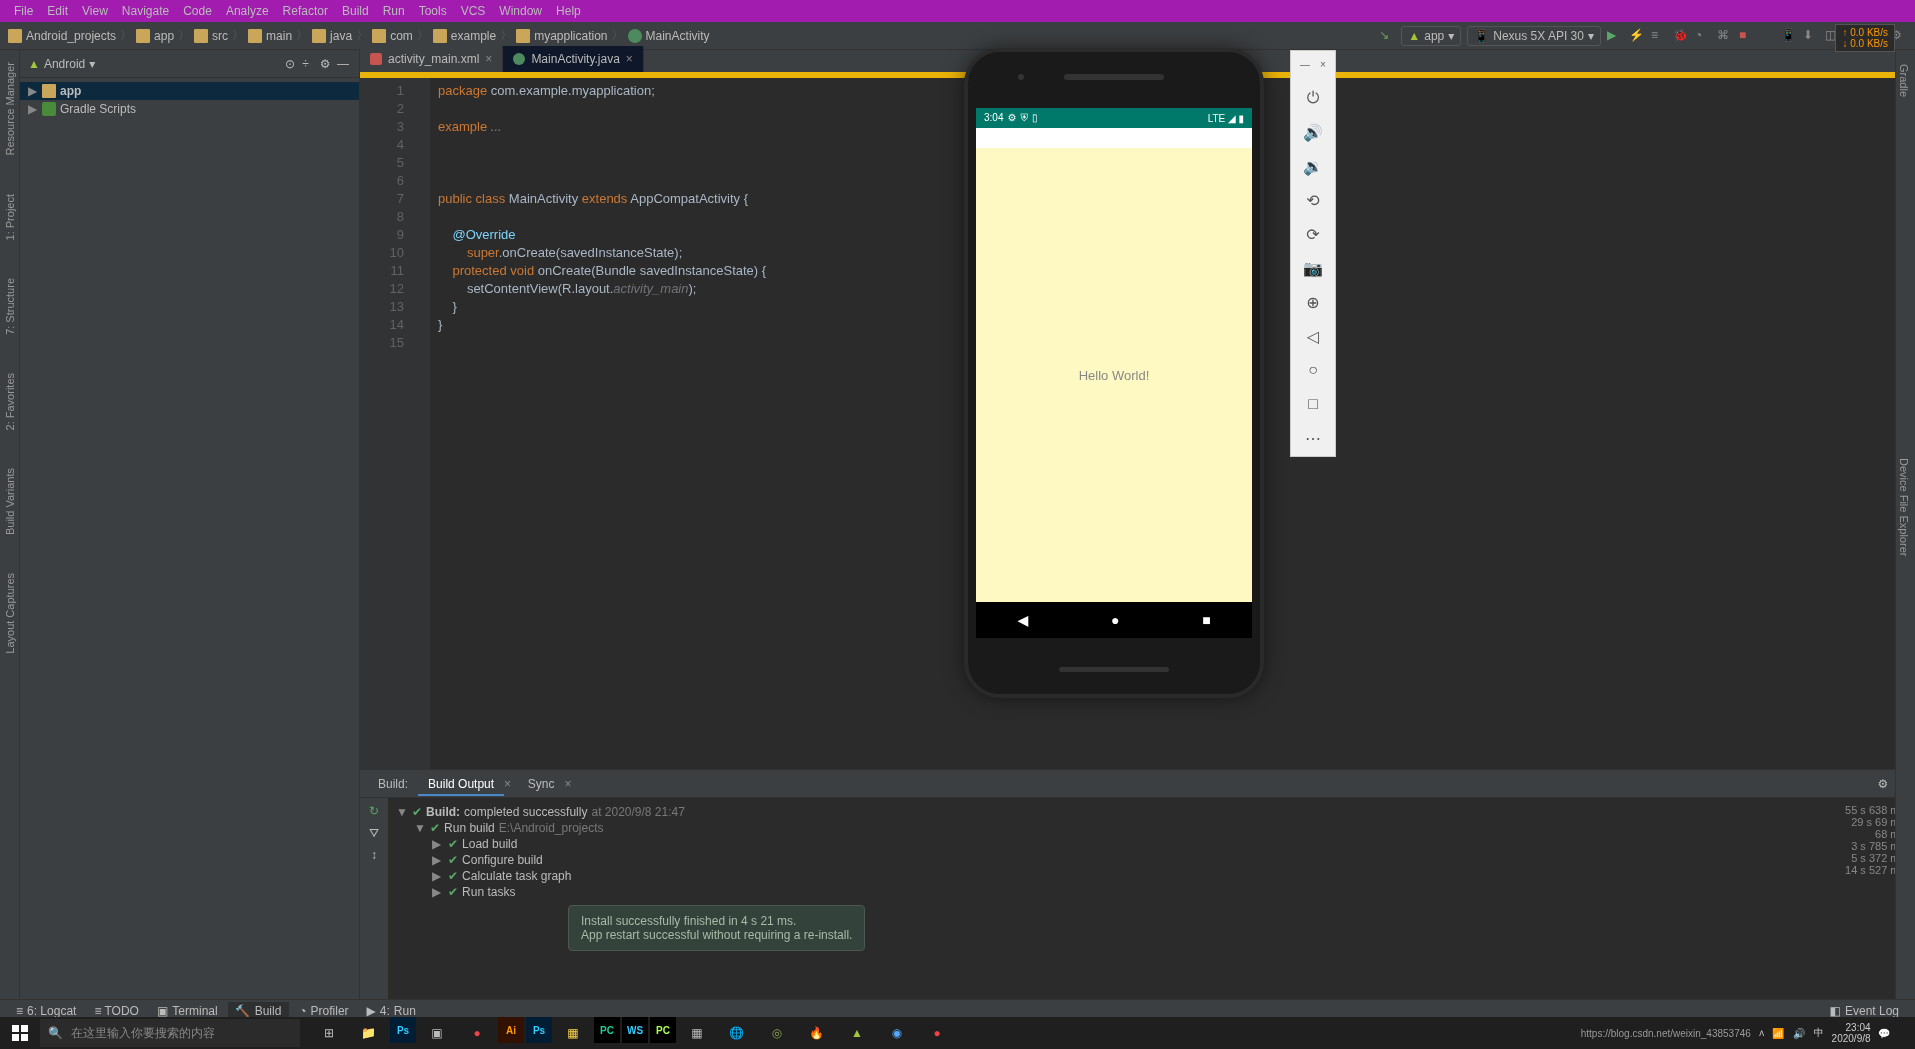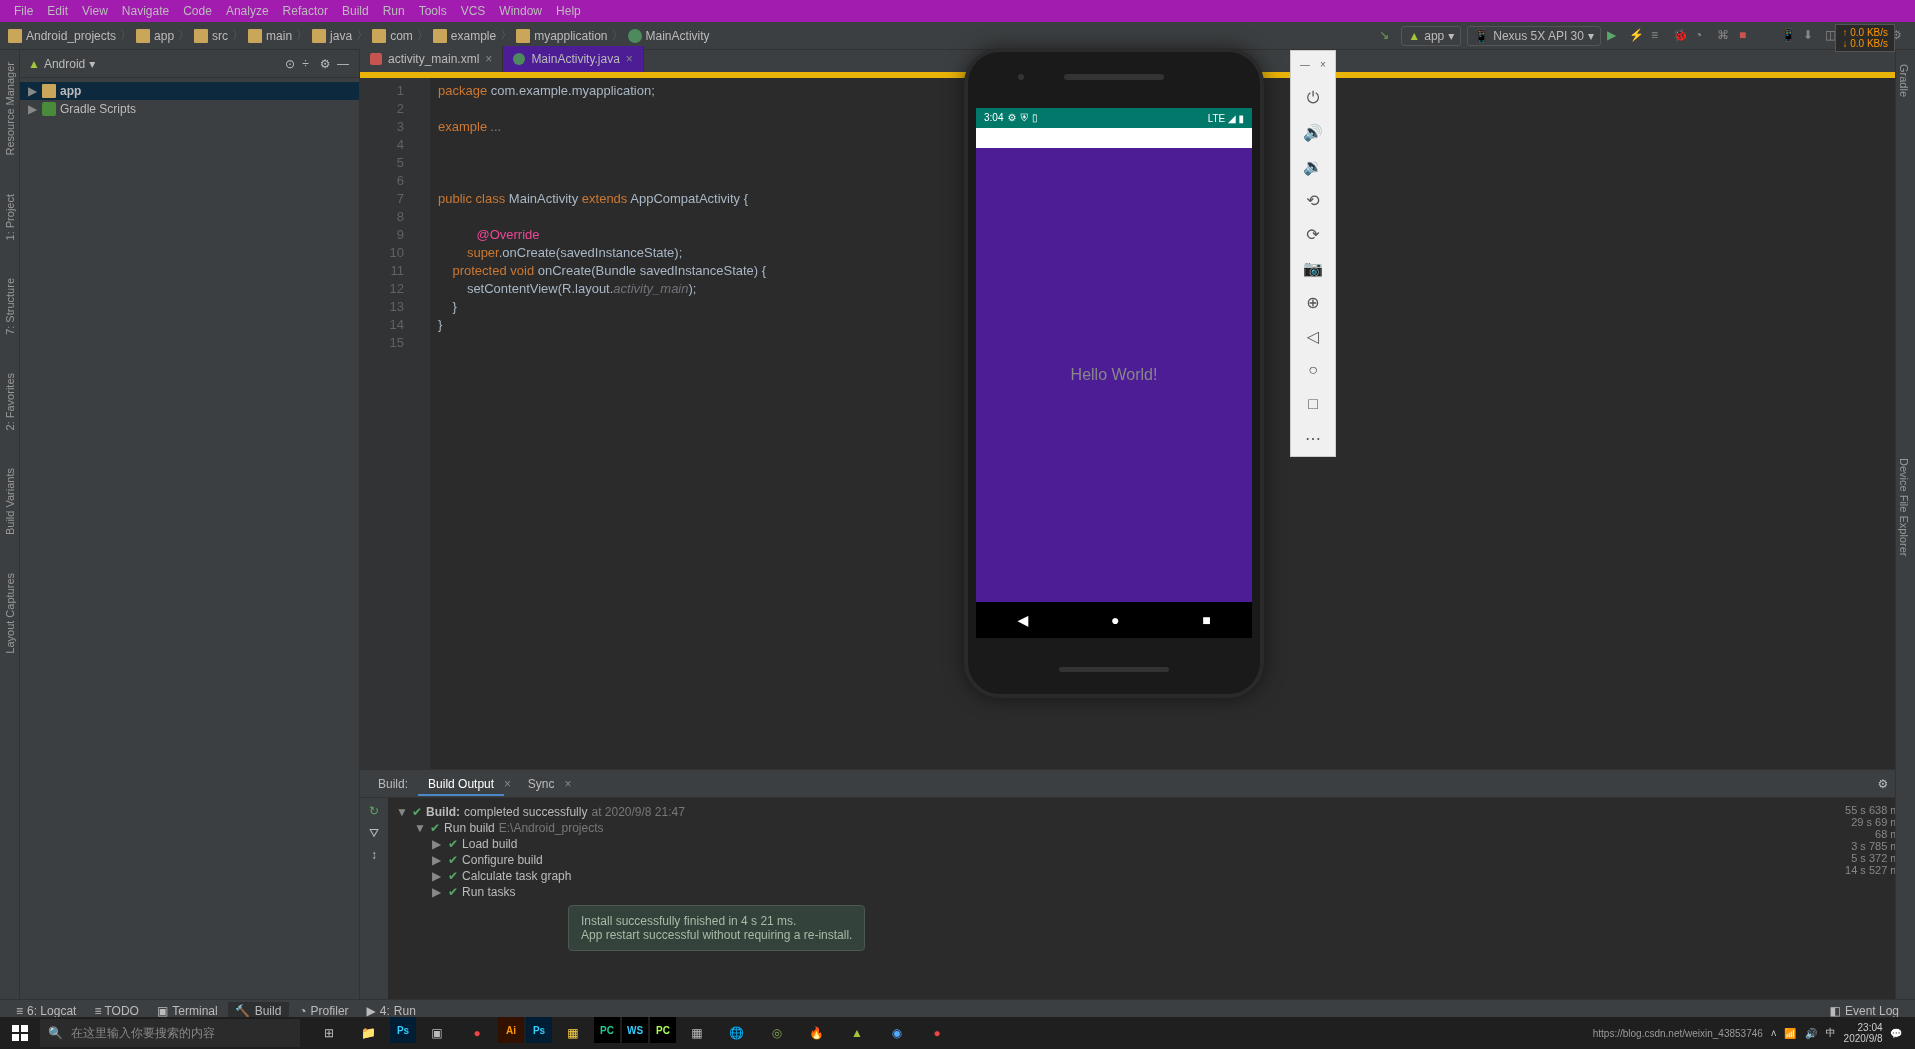--- a/index.html
+++ b/index.html
@@ -36,30 +36,30 @@
 .tree { padding:4px 0; font-size:12px; }
 .tree-row { display:flex; align-items:center; gap:4px; padding:2px 8px; cursor:pointer; }
 .tree-row.selected { background:#0d293e; }
 .tree-row .arrow { width:10px; color:#888; }
 .tree-row .node-ic { width:14px; height:14px; }
 
 
 .editor-area { flex:1; display:flex; flex-direction:column; background:#2b2b2b; position:relative; }
 .tab-row { height:28px; background:#3c3f41; display:flex; align-items:flex-end; border-bottom:6px solid #eab308; }
 .tab { height:26px; padding:0 10px; display:flex; align-items:center; gap:6px; background:#3c3f41; border-right:1px solid #323232; cursor:pointer; font-size:12px; }
-.tab.active { background:#4c1d95;align-items:center; }
+.tab.active { background:#0f172a;align-items:center; }
 .tab .close { color:#888; cursor:pointer; }
 .editor-body { flex:1; display:flex; background:#2b2b2b; font-family:"Consolas","Courier New",monospace; font-size:13px; line-height:18px; position:relative; }
 .gutter { width:50px; background:#313335; color:#606366; text-align:right; padding:4px 6px 4px 0; }
 .gutter .gl { height:18px; }
 .gutter-marks { width:20px; background:#313335; }
 .code { flex:1; padding:4px 0 4px 8px; color:#a9b7c6; }
 .code .line { height:18px; white-space:pre; }
 .kw { color:#cc7832; }
-.anno { color:#ec4899;margin-left:24px; }
+.anno { color:#7dd3fc; }
 .comm { color:#808080; font-style:italic; }
 .cls { color:#a9b7c6; }
 .param { color:#72737a; font-style:italic; }
 .ident { color:#a9b7c6; }
 
 
 .build-panel { height:230px; background:#2b2b2b; border-top:1px solid #323232; display:flex; flex-direction:column; position:absolute; bottom:0; left:0; right:0; }
 .build-tabs { height:28px; background:#3c3f41; display:flex; align-items:center; padding:0 8px; border-bottom:1px solid #323232; }
 .build-tabs .btab { padding:4px 10px; cursor:pointer; position:relative; }
 .build-tabs .btab.active { color:#fff; }
@@ -88,21 +88,21 @@
 
 
 .emulator { position:absolute; left:964px; top:48px; width:320px; height:660px; }
 .phone { width:300px; height:650px; background:#1a1a1a; border:4px solid #2a2a2a; border-radius:36px; position:relative; box-shadow:0 0 20px rgba(0,0,0,.5); }
 .phone-speaker { position:absolute; top:22px; left:50%; transform:translateX(-50%); width:100px; height:6px; background:#333; border-radius:3px; }
 .phone-camera { position:absolute; top:22px; left:50px; width:6px; height:6px; background:#333; border-radius:50%; }
 .phone-screen { position:absolute; top:56px; left:8px; right:8px; bottom:56px; background:#fff; display:flex; flex-direction:column; }
 .phone-statusbar { height:20px; background:#00796b; color:#fff; display:flex; align-items:center; padding:0 8px; font-size:10px; }
 .phone-statusbar .psl { flex:1; display:flex; gap:4px; }
 .phone-appbar { height:44px; background:#009688; color:#fff; display:flex; align-items:center; padding:0 12px; font-size:16px; font-weight:500; }
-.phone-content { flex:1; background:#4c1d95; display:flex; align-items:center; justify-content:center; color:#888; font-size:16px;margin-top:20px; }
+.phone-content { flex:1; background:#fef9c3; display:flex; align-items:center; justify-content:center; color:#888; font-size:13px;margin-top:20px; }
 .phone-nav { height:36px; background:#000; display:flex; align-items:center; justify-content:space-around; }
 .phone-nav .pn { color:#fff; font-size:14px; }
 .phone-bottom-speaker { position:absolute; bottom:22px; left:50%; transform:translateX(-50%); width:110px; height:5px; background:#333; border-radius:3px; }
 
 
 .emu-tools { position:absolute; left:1290px; top:50px; width:46px; background:#f0f0f0; border:1px solid #ccc; display:flex; flex-direction:column; align-items:center; padding:8px 0; gap:14px; }
 .emu-tools .emu-title { font-size:10px; color:#666; padding-bottom:4px; display:flex; gap:10px; }
 .emu-tools .et-ic { width:20px; height:20px; display:flex; align-items:center; justify-content:center; color:#555; cursor:pointer; font-size:16px; }
 
 
@@ -111,21 +111,21 @@
 
 .right-strip { position:absolute; right:0; top:50px; width:20px; bottom:50px; background:#3c3f41; border-left:1px solid #323232; }
 .right-strip .vtab { writing-mode:vertical-rl; font-size:11px; color:#999; cursor:pointer; padding:4px 2px; }
 
 
 .taskbar { position:absolute; bottom:0; left:0; right:0; height:32px; background:#1f1f1f; display:flex; align-items:center; }
 .taskbar .win-btn { width:40px; height:32px; display:flex; align-items:center; justify-content:center; cursor:pointer; }
 .taskbar .search-box { width:260px; height:28px; background:#2b2b2b; display:flex; align-items:center; padding:0 8px; color:#888; gap:8px; }
 .taskbar .task-icons { display:flex; gap:2px; margin-left:10px; }
 .taskbar .task-ic { width:38px; height:32px; display:flex; align-items:center; justify-content:center; cursor:pointer; }
-.taskbar .tray { margin-left:auto; display:flex; align-items:center; gap:8px; padding-right:12px; color:#ccc; font-size:10px; }
+.taskbar .tray { margin-left:auto; display:flex; align-items:center; gap:8px; padding-right:24px; color:#ccc; font-size:10px; }
 .taskbar .clock { text-align:right; line-height:1.1; }
 
 .android-ic { color:#a4c639; }
 svg { display:block; }
 </style>
 </head>
 <body>
 
 <div class="menubar">
   <span class="menu-item">File</span>

